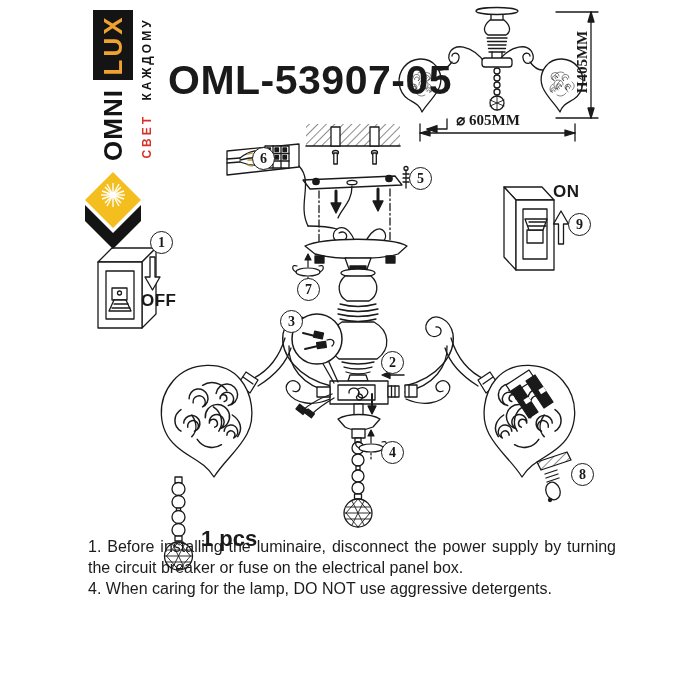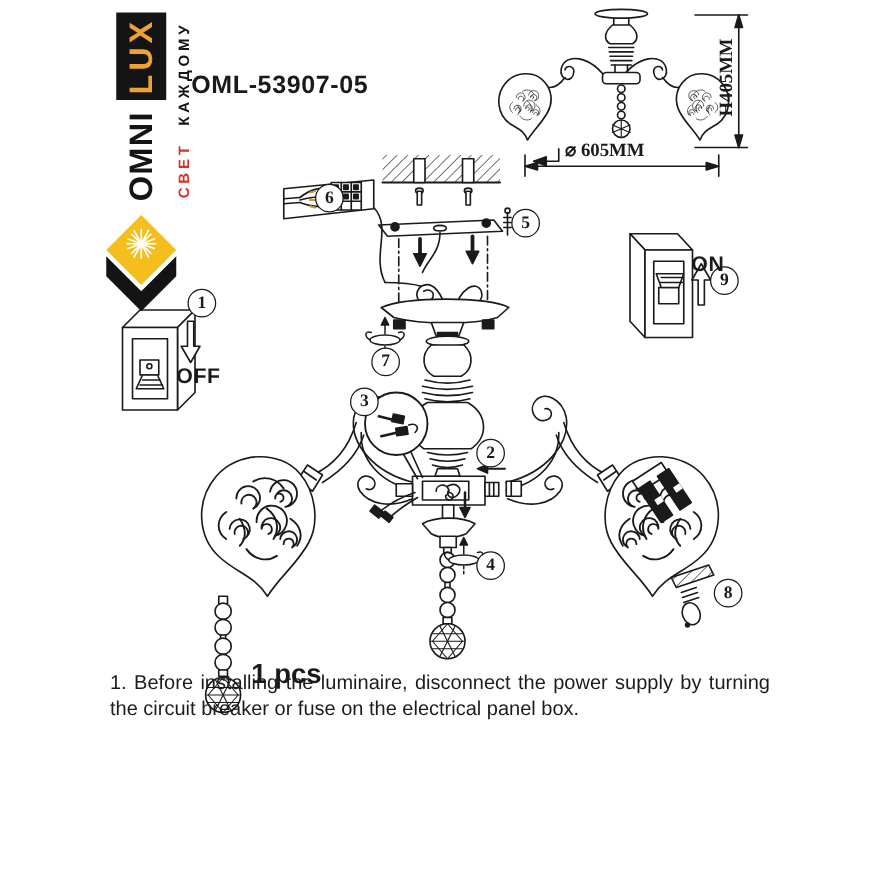--- a/index.html
+++ b/index.html
@@ -12,30 +12,30 @@
   .vrot{position:absolute;left:50%;top:50%;white-space:nowrap;
         transform:translate(-50%,-50%) rotate(-90deg);}
   .luxbox{left:93px;top:10px;width:40px;height:70px;background:#141414;}
   .luxbox .vrot{color:#EFA32E;font-weight:bold;font-size:26px;letter-spacing:3px;}
   .omniwrap{left:93px;top:79px;width:40px;height:92px;}
   .omniwrap .vrot{color:#141414;font-weight:bold;font-size:26px;letter-spacing:1px;}
   .tagwrap{left:135px;top:6px;width:24px;height:164px;}
   .tagwrap .vrot{font-size:12px;font-weight:bold;letter-spacing:3px;word-spacing:7px;}
   .tag-red{color:#D63227;}
   .tag-black{color:#141414;}
-  .model{left:153px;top:57px;font-size:20px;font-weight:bold;letter-spacing:0.5px;}
+  .model{left:168px;top:57px;font-size:41px;font-weight:bold;letter-spacing:0.5px;}
   .callout{position:absolute;width:21px;height:21px;border:1.6px solid #1a1a1a;border-radius:50%;
            display:flex;align-items:center;justify-content:center;
            font-family:"Liberation Serif",serif;font-size:14px;font-weight:600;background:#fff;}
   .dimlabel{font-family:"Liberation Serif",serif;font-size:15px;font-weight:600;}
   .hwrap{left:566px;top:30px;width:32px;height:64px;}
-  .dia{left:452px;top:111px;width:96px;}
+  .dia{left:440px;top:111px;width:96px;text-align:center;}
   .switchlabel{font-size:17px;font-weight:bold;letter-spacing:0.5px;}
   .off{left:141px;top:291px;text-align:center;}
-  .on{left:553px;top:202px;text-align:right;}
+  .on{left:553px;top:182px;text-align:right;}
   .qty{left:201px;top:526px;font-size:22px;font-weight:bold;}
   .instructions{left:88px;top:536px;width:528px;font-size:16px;line-height:21.2px;
                 text-align:justify;color:#1c1c1c;}
   .instructions p{margin:0;}
 </style>
 </head>
 <body>
 
 <svg width="700" height="700" viewBox="0 0 700 700">
   <defs>
@@ -323,13 +323,14 @@
 <div class="callout" style="left:571px;top:463px;">8</div>
 <div class="callout" style="left:568px;top:213px;">9</div>
 
 <div class="abs switchlabel off">OFF</div>
 <div class="abs switchlabel on">ON</div>
 
 <div class="abs qty">1 pcs</div>
 
 <div class="abs instructions">
   <p>1. Before installing the luminaire, disconnect the power supply by turning the circuit breaker or fuse on the electrical panel box.</p>
+  <p>4. When caring for the lamp, DO NOT use aggressive detergents.</p>
 </div>
 
 </body></html>

